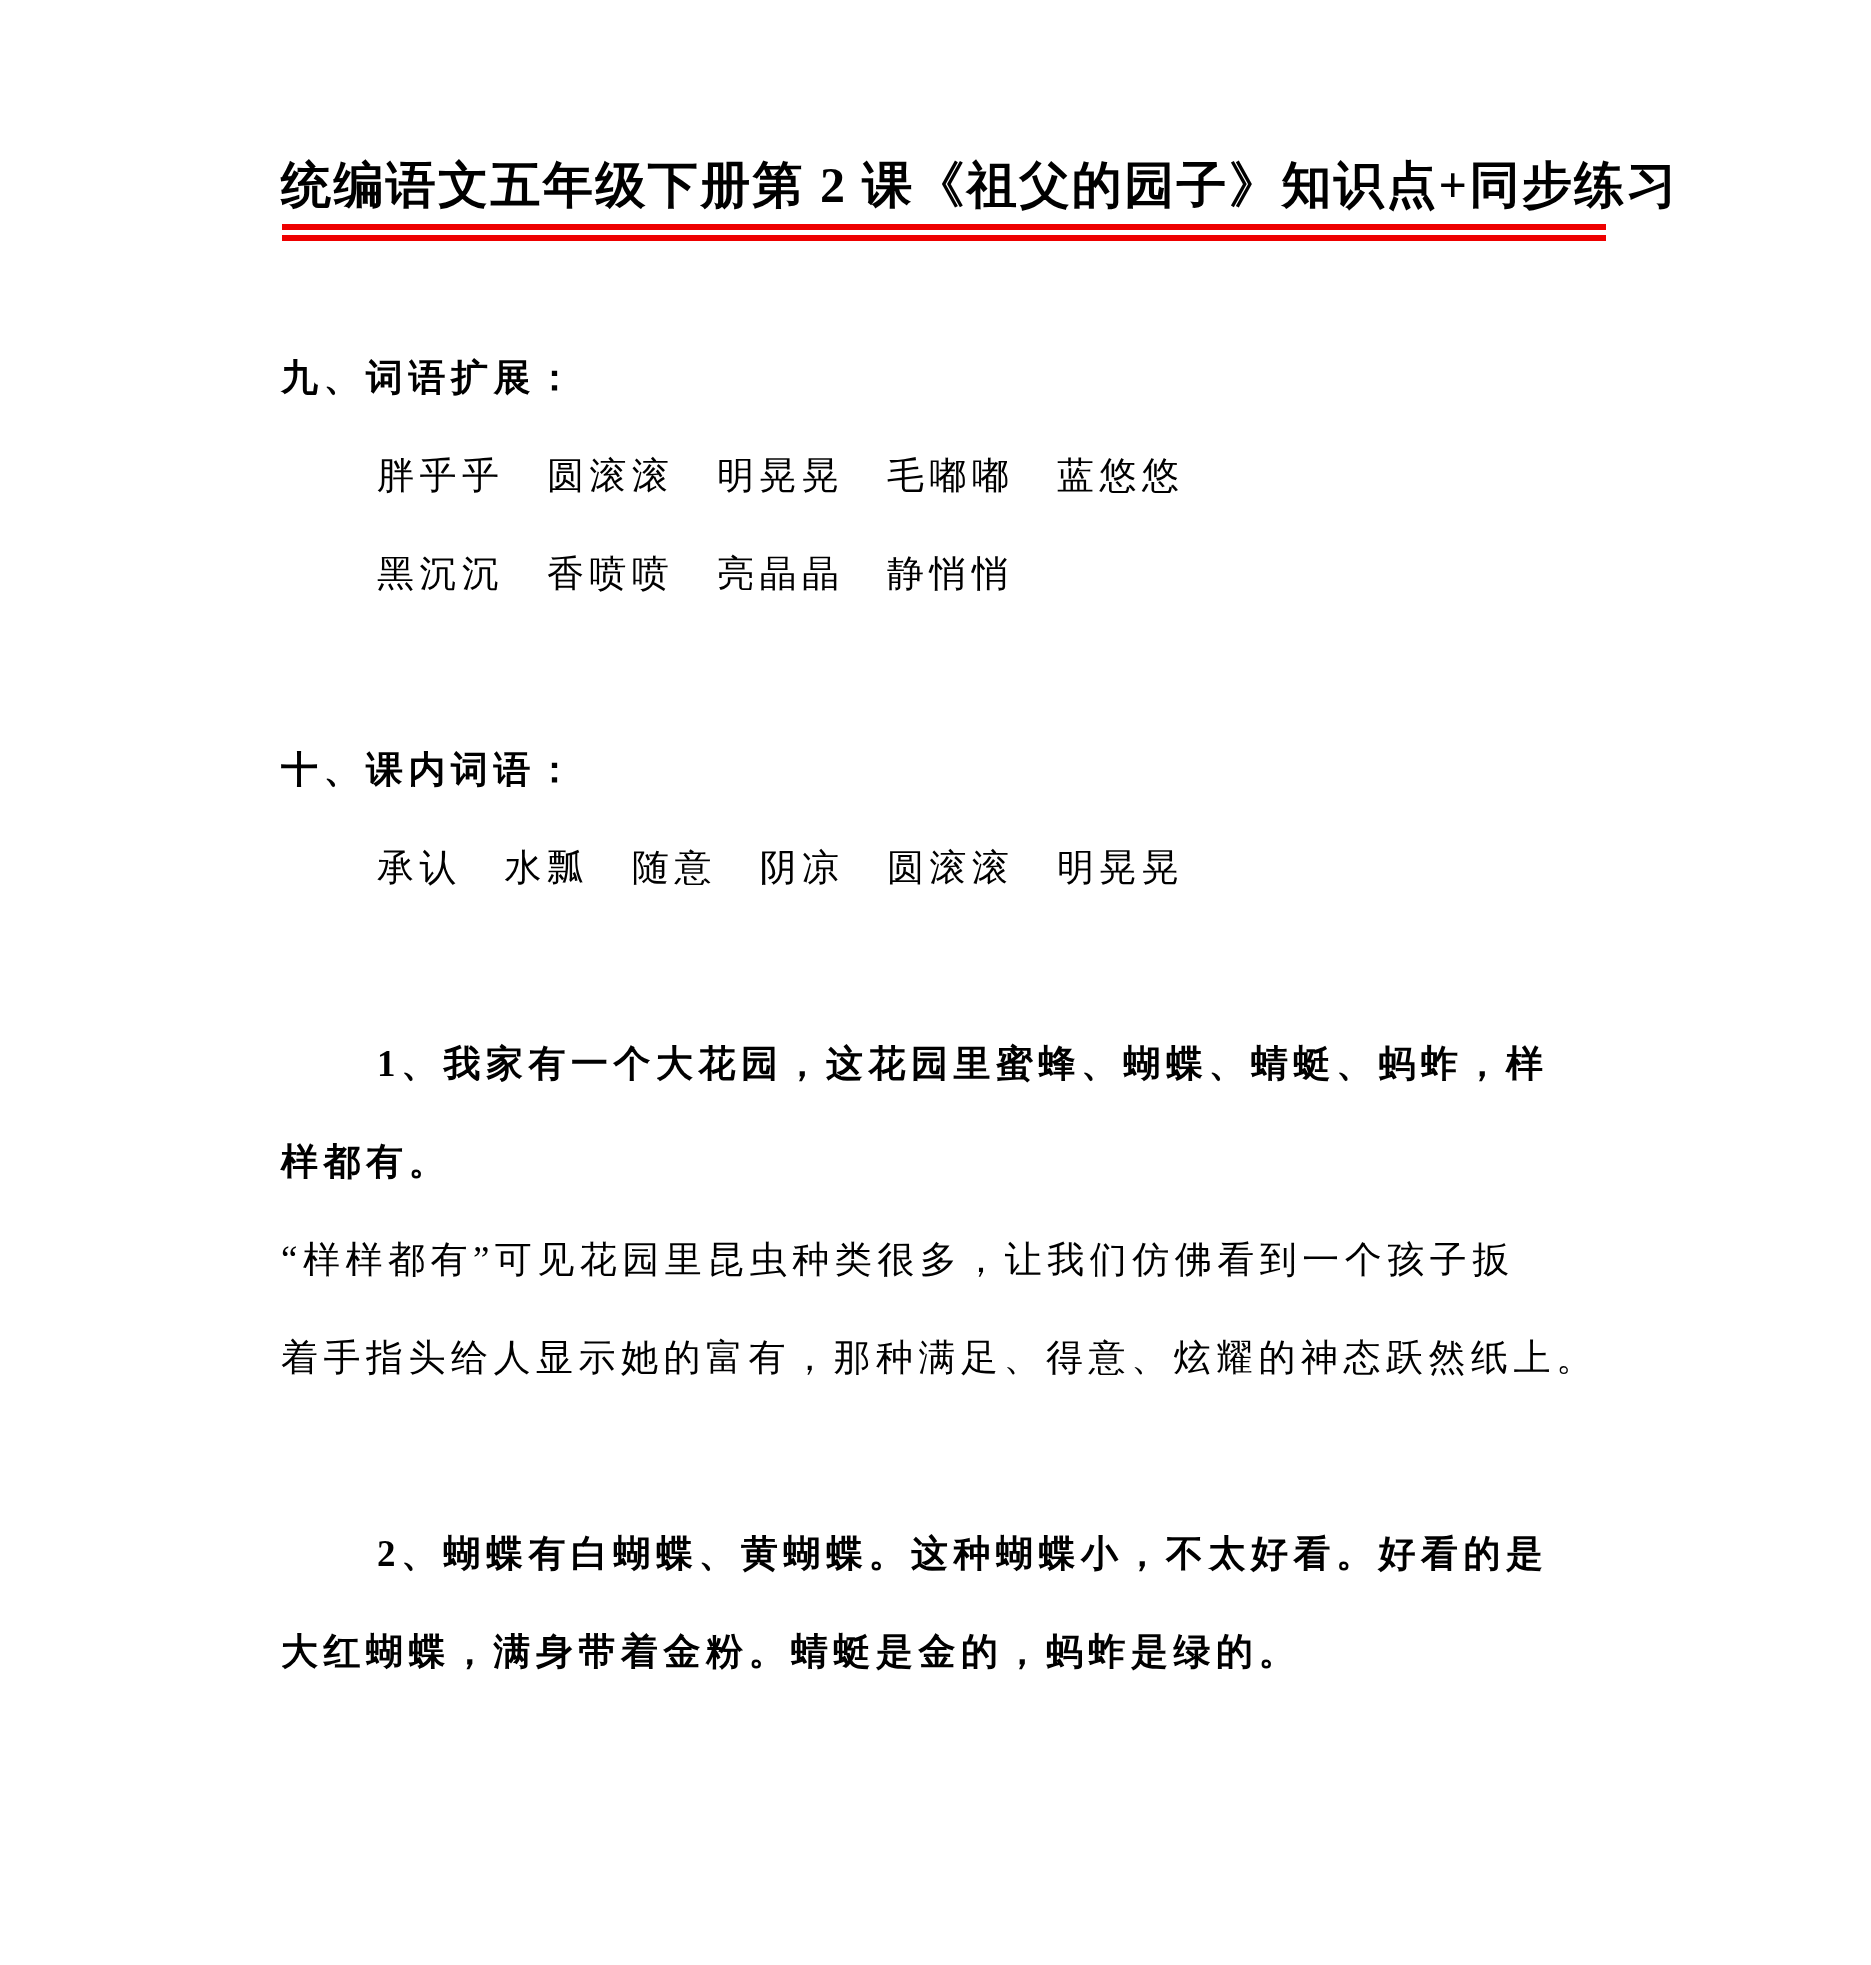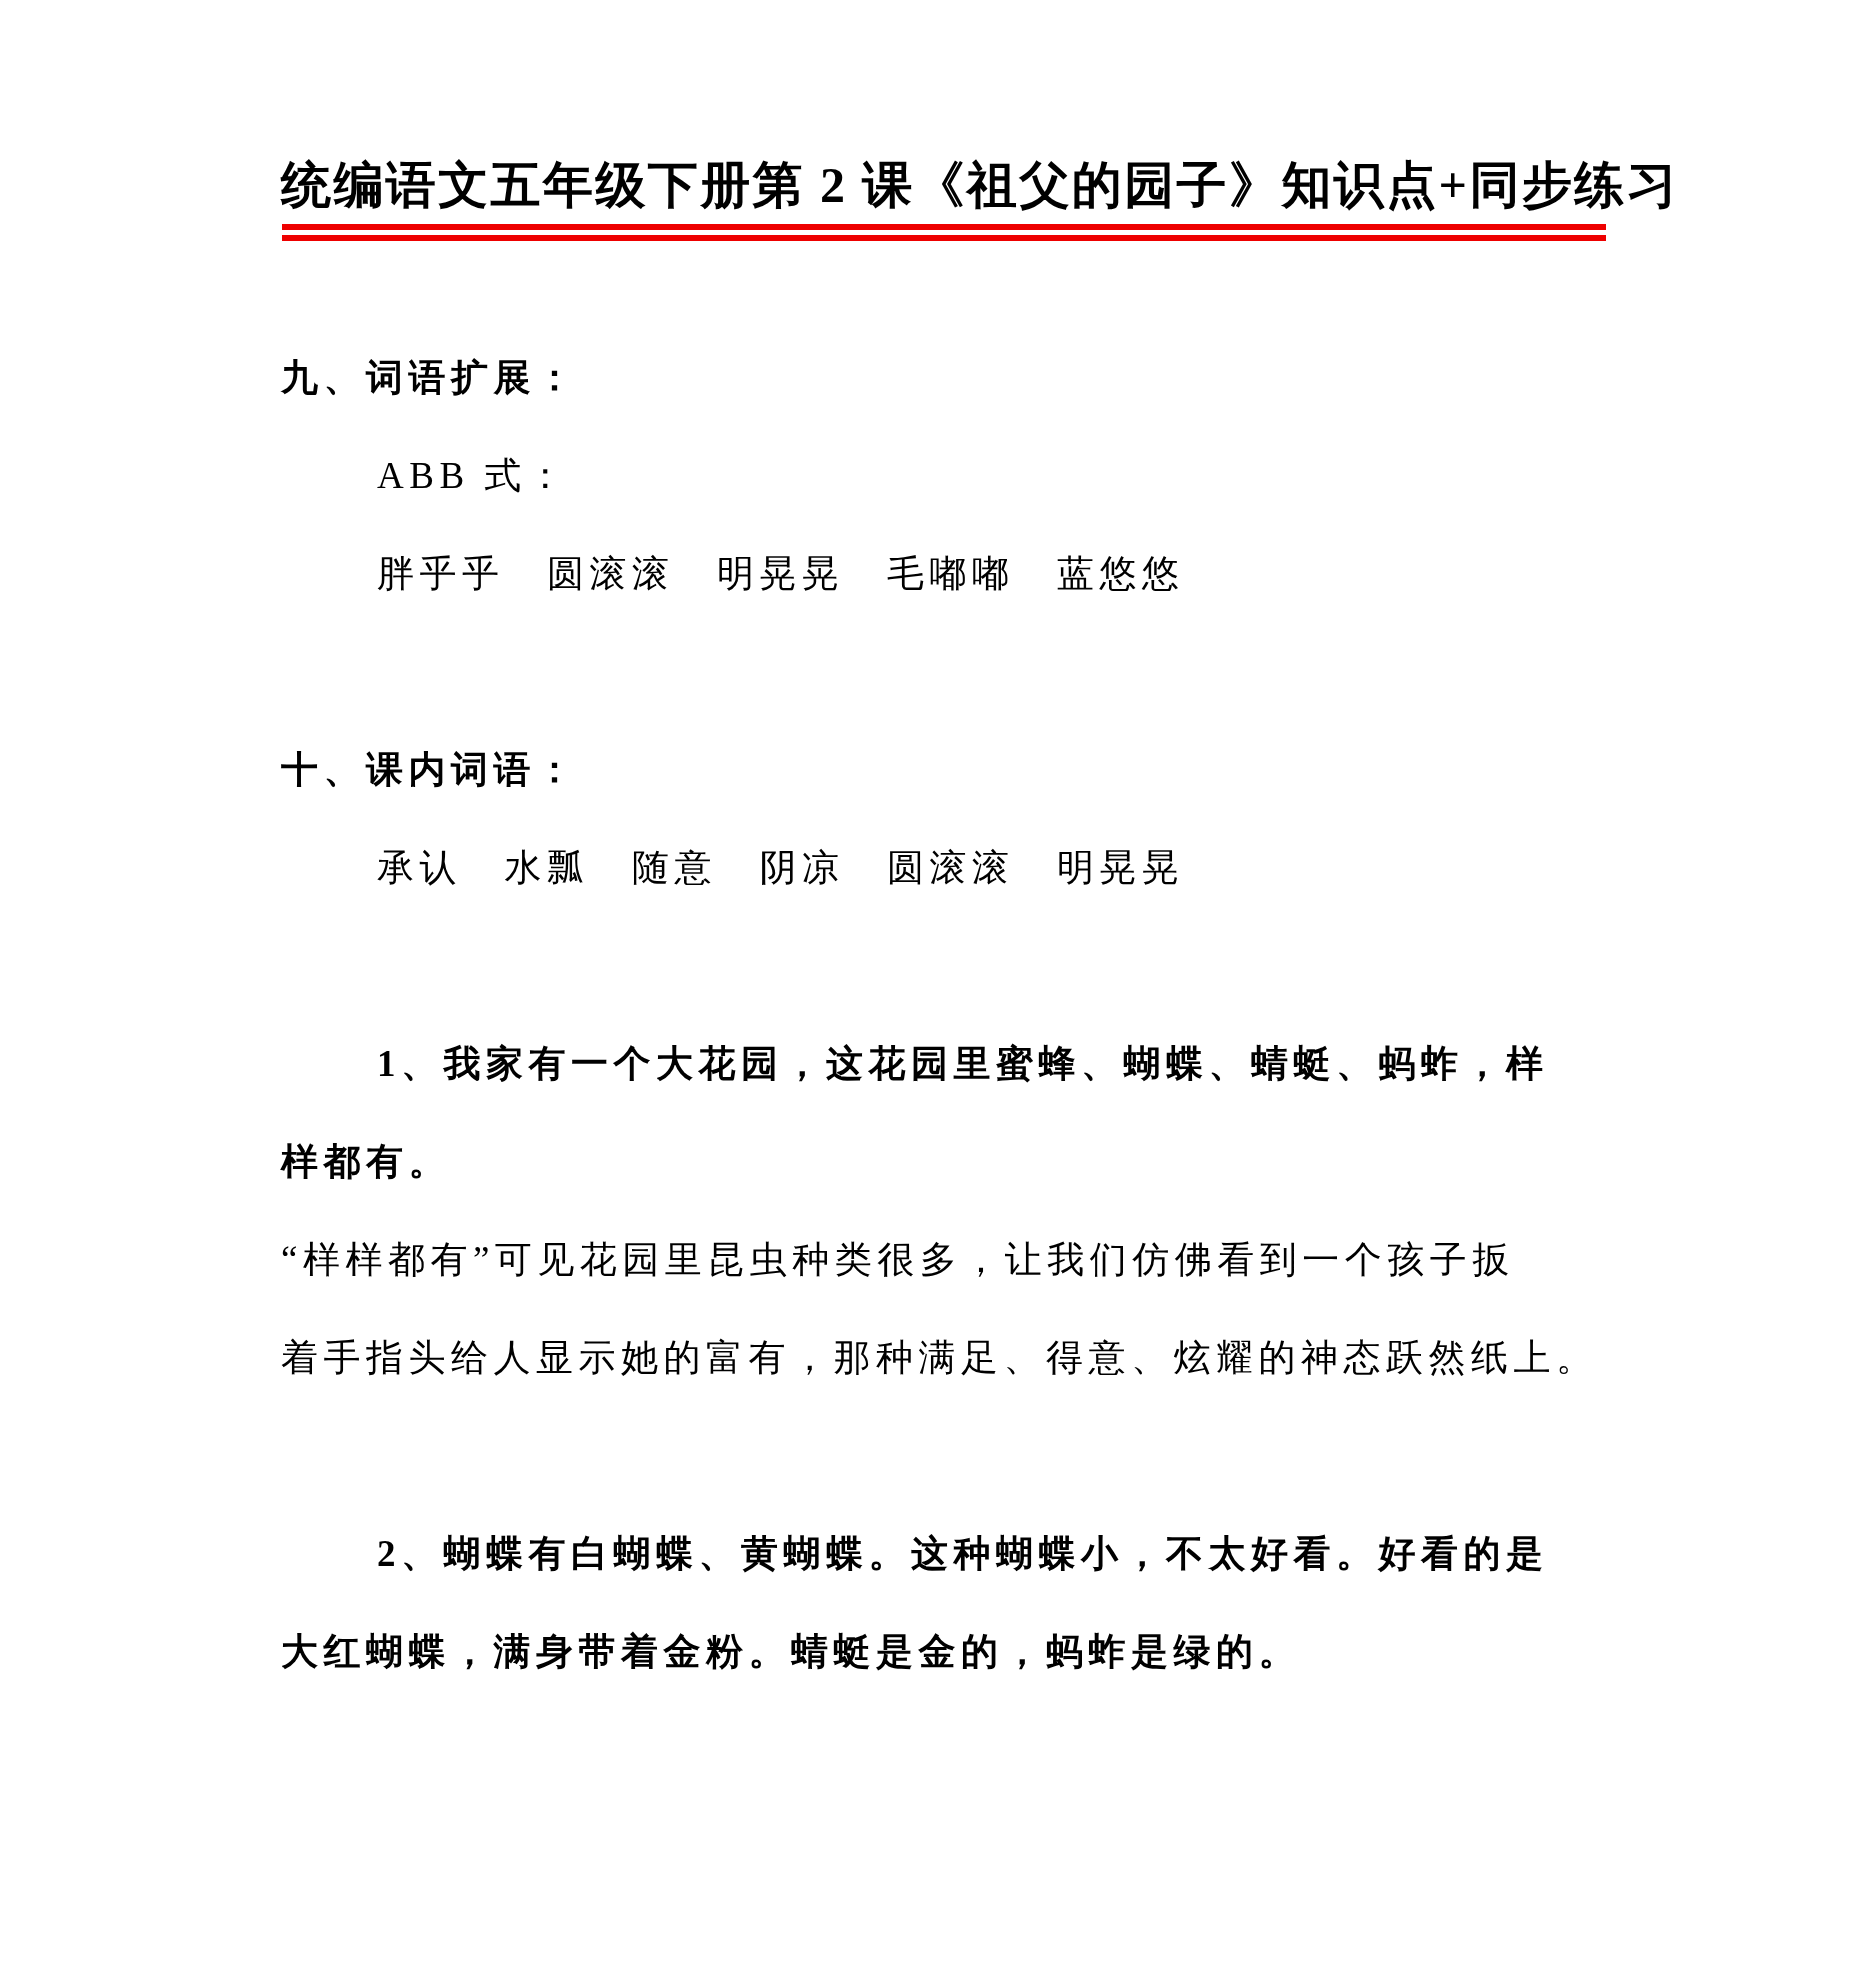--- a/index.html
+++ b/index.html
@@ -57,22 +57,22 @@
 <body>
 
 <div class="page-title">统编语文五年级下册第 2 课《祖父的园子》知识点+同步练习</div>
 
 <div class="rule rule-top"></div>
 <div class="rule rule-bottom"></div>
 
 <div class="doc">
 
   <div class="line bold">九、词语扩展：</div>
-  <div class="line indent">ABB 式：</div>
   <div class="line indent">胖乎乎　圆滚滚　明晃晃　毛嘟嘟　蓝悠悠</div>
+  <div class="line indent">黑沉沉　香喷喷　亮晶晶　静悄悄</div>
   <div class="gap"></div>
 
   <div class="line bold">十、课内词语：</div>
   <div class="line indent">承认　水瓢　随意　阴凉　圆滚滚　明晃晃</div>
   <div class="gap"></div>
 
   <div class="line bold indent">1、我家有一个大花园，这花园里蜜蜂、蝴蝶、蜻蜓、蚂蚱，样</div>
   <div class="line bold">样都有。</div>
   <div class="line">“样样都有”可见花园里昆虫种类很多，让我们仿佛看到一个孩子扳</div>
   <div class="line">着手指头给人显示她的富有，那种满足、得意、炫耀的神态跃然纸上。</div>

